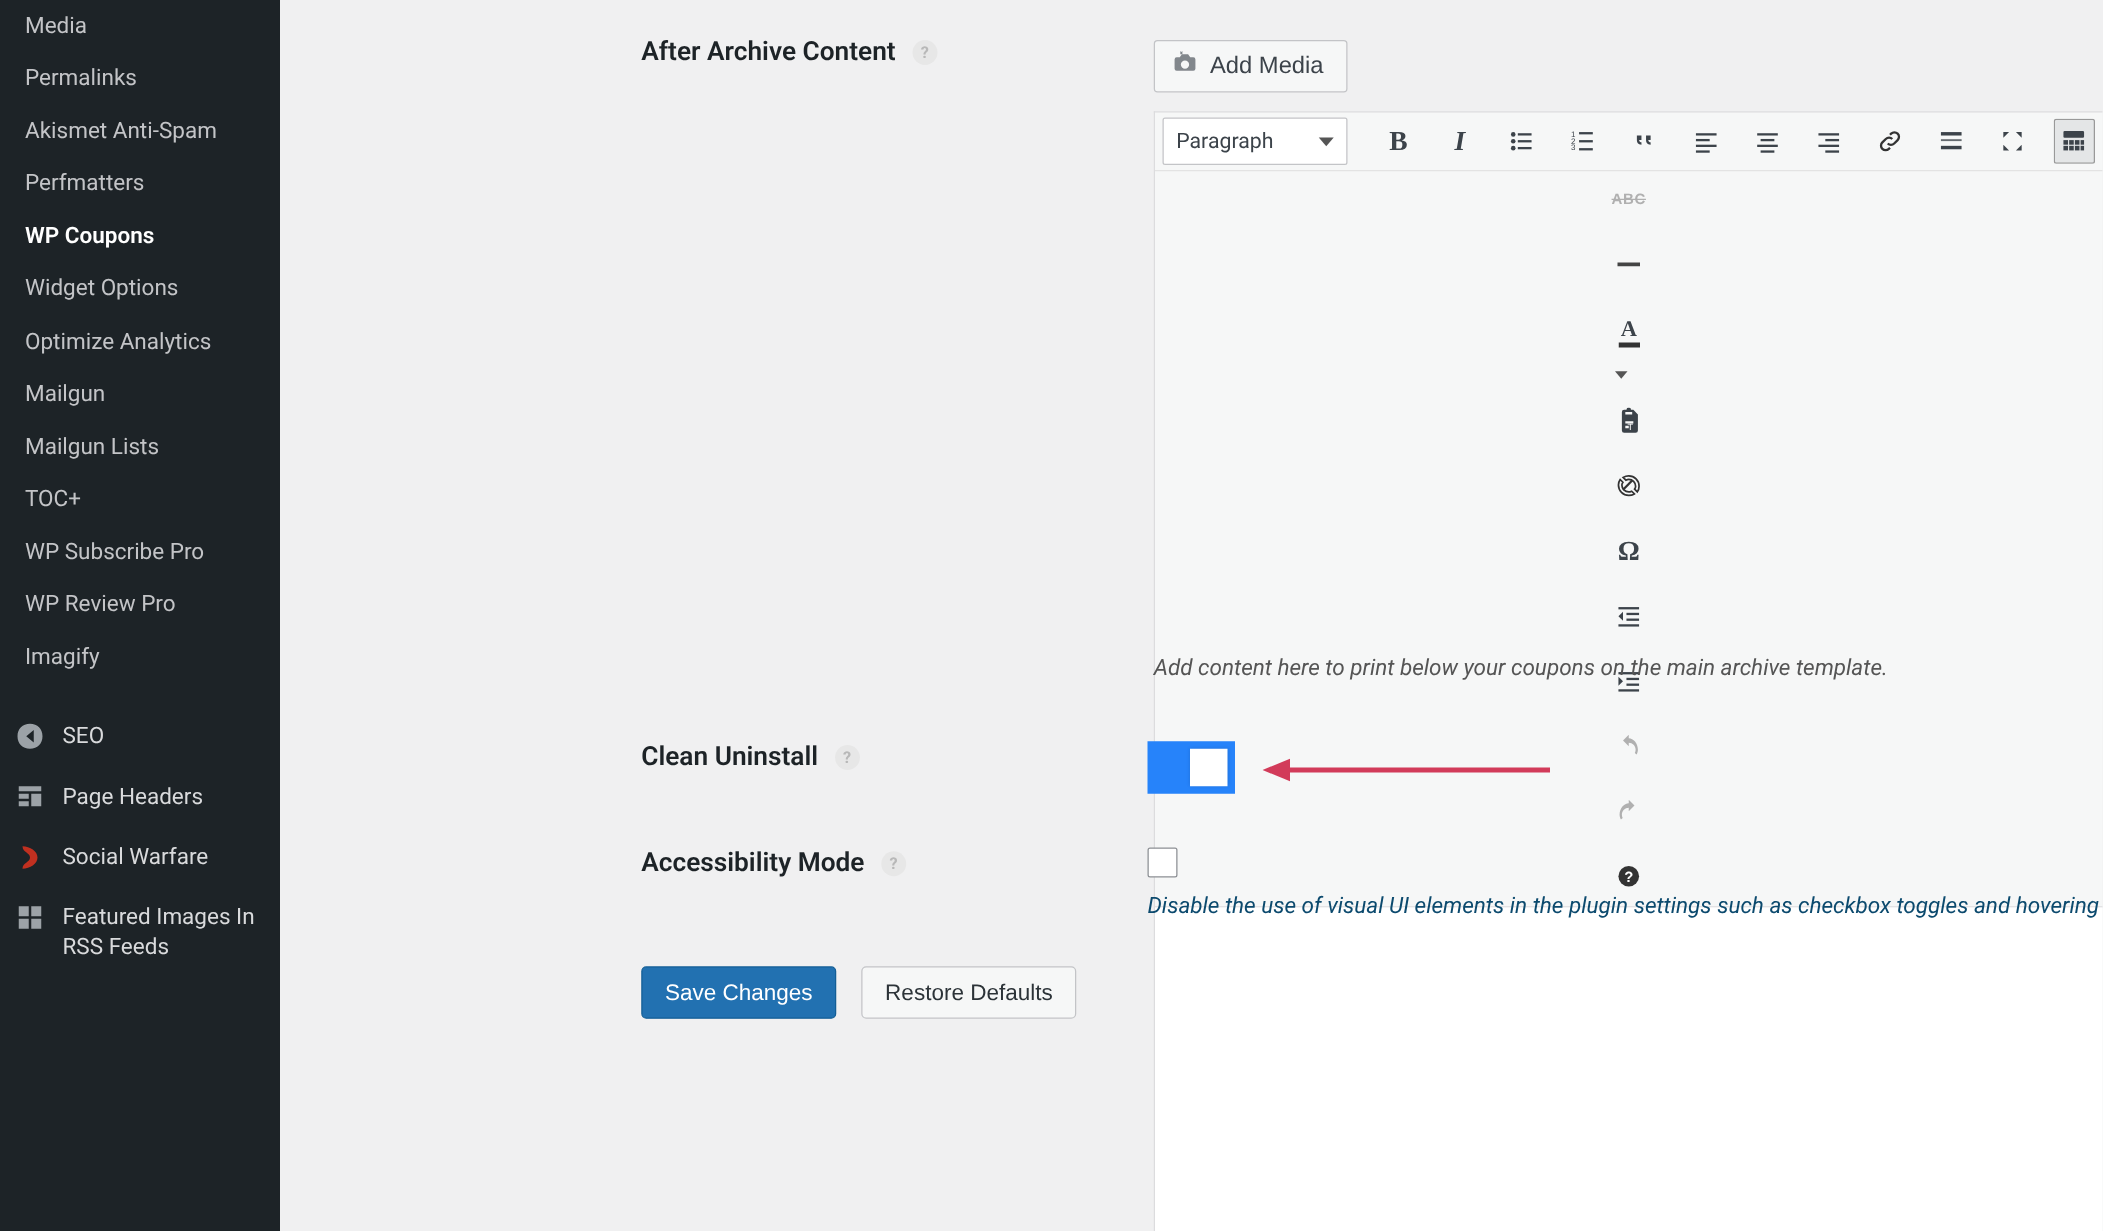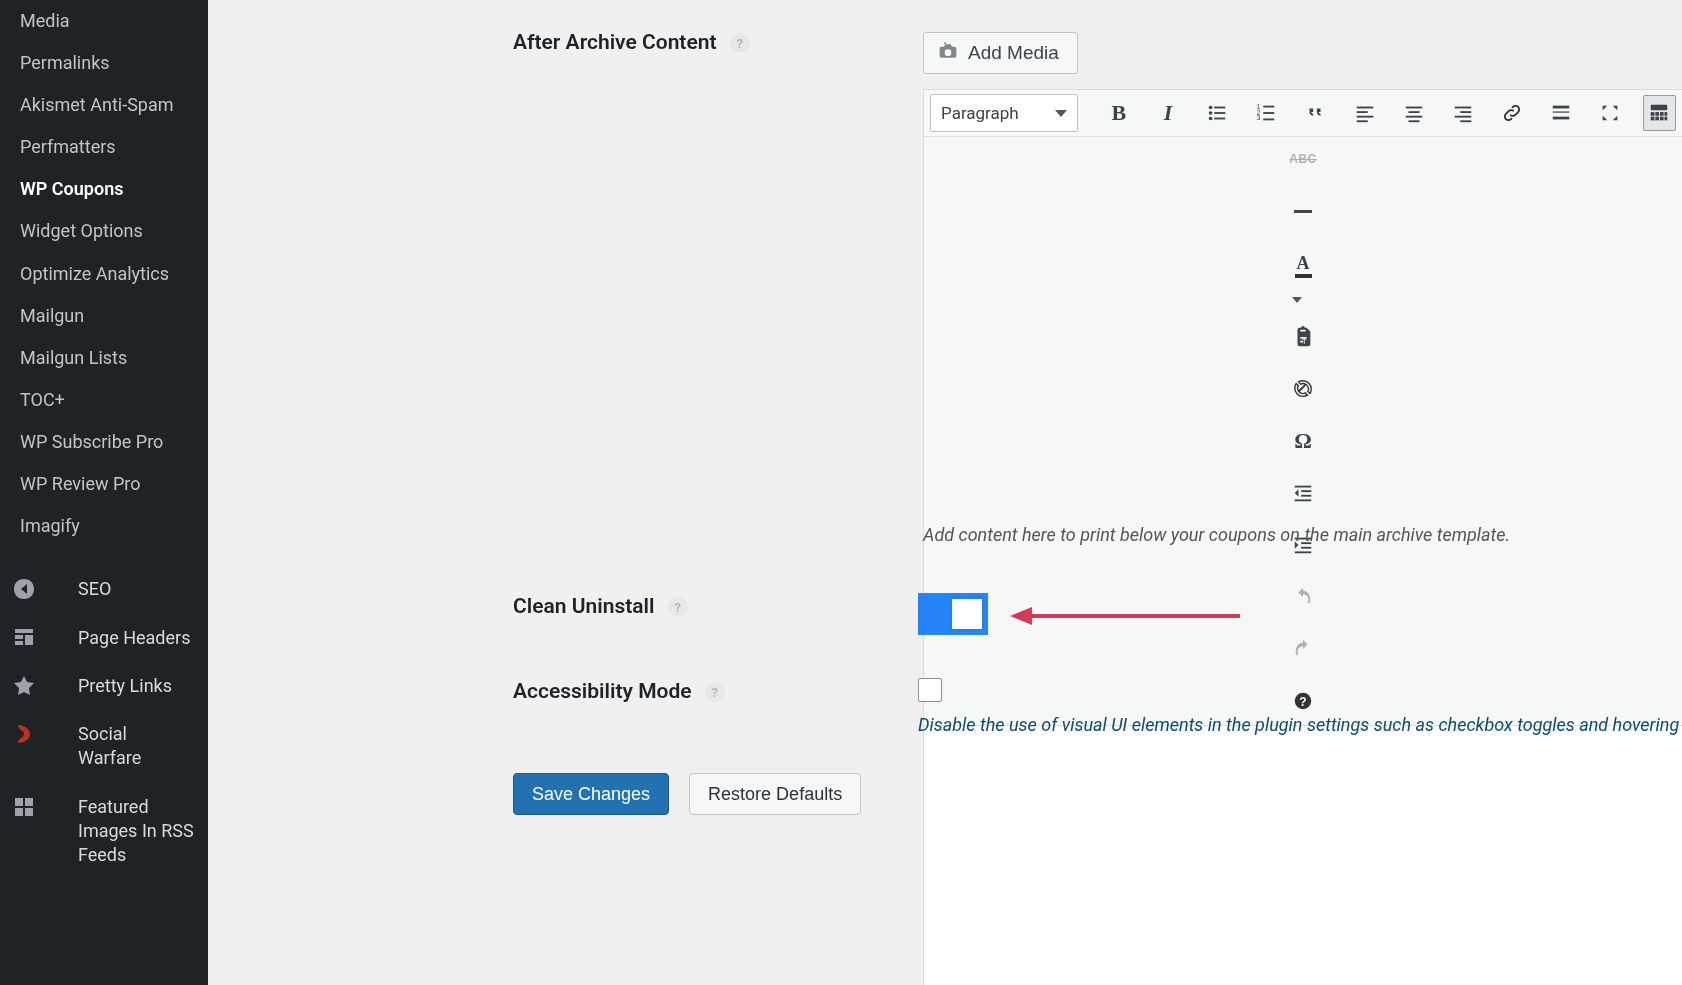--- a/index.html
+++ b/index.html
@@ -10,21 +10,21 @@
     color: #1d2327;
     width: 1682px;
     height: 985px;
     overflow: hidden;
   }
 
   
   .sidebar {
     position: absolute;
     left: 0; top: 0;
-    width: 208px;
+    width: 224px;
     height: 985px;
     background: #1d2327;
     color: #c3c4c7;
     font-size: 18px;
   }
   .sidebar .sub-list {
     padding: 0 0 18px 0;
   }
   .sidebar .sub-item {
     padding: 8px 0 8px 20px;
@@ -40,21 +40,20 @@
     display: flex;
     align-items: flex-start;
     gap: 14px;
     padding: 12px 14px 12px 12px;
     color: #d9dadc;
     cursor: pointer;
     line-height: 1.35;
   }
   .sidebar .main-item span.label {
     flex: 1;
-    margin-left: 28px;
   }
   .sidebar .icon {
     width: 24px;
     height: 24px;
     display: inline-flex;
     align-items: center;
     justify-content: center;
     color: #9ca2a7;
     flex-shrink: 0;
   }
@@ -319,28 +318,20 @@
   </div>
   <div class="main-item">
     <span class="icon">
       <svg viewBox="0 0 24 24">
           <path d="M3 3h18v4H3V3zm0 6h8v4H3V9zm0 6h8v4H3v-4zm10-6h8v10h-8V9z"></path>
         </svg>
     </span>
     <span class="label">Page Headers</span>
   </div>
   <div class="main-item">
-    <span class="icon">
-      <svg viewBox="0 0 24 24">
-          <path d="M12 2l3 6 7 1-5 5 1 7-6-3-6 3 1-7-5-5 7-1z"></path>
-        </svg>
-    </span>
-    <span class="label">Pretty Links</span>
-  </div>
-  <div class="main-item">
     <span class="icon" style="color:#c03020;">
       <svg viewBox="0 0 24 24">
           <path d="M6 3c0 5 6 5 6 9s-6 4-6 9c6 0 12-4 12-9S12 3 6 3z"></path>
         </svg>
     </span>
     <span class="label">Social Warfare</span>
   </div>
   <div class="main-item">
     <span class="icon">
       <svg viewBox="0 0 24 24">

